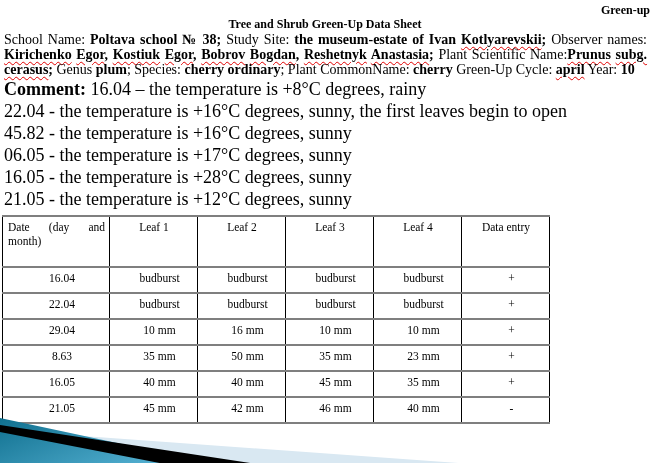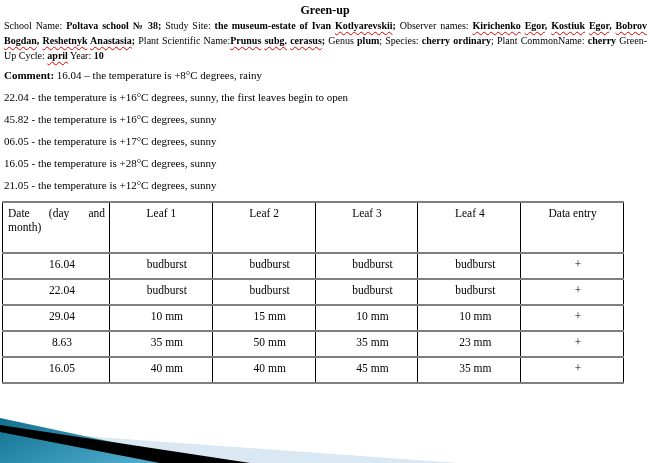--- a/index.html
+++ b/index.html
@@ -16,48 +16,48 @@
     color: #000000;
   }
   .slide { width: 650px; height: 463px; position: relative; }
 
   .title-line {
     text-align: center;
     font-weight: bold;
     font-size: 12px;
     line-height: 14px;
   }
-  .title-line.first { margin-top: 3px; }
+  .title-line.first { margin-top: 3px; text-align: right; }
 
   .info {
     margin: 1px 3px 0 4px;
-    font-size: 10px;
+    font-size: 14px;
     line-height: 15px;
     text-align: justify;
   }
   .b { font-weight: bold; }
   .sq {
     text-decoration: underline;
     text-decoration-style: wavy;
     text-decoration-color: var(--sq, #e00000);
     text-decoration-thickness: 1px;
     text-underline-offset: 2px;
   }
 
   .comments {
     margin: 1px 3px 0 4px;
-    font-size: 11px;
+    font-size: 18px;
     line-height: 22px;
   }
   .comment-line { white-space: nowrap; }
 
   table.obs {
     border-collapse: collapse;
     table-layout: fixed;
-    width: 622px;
+    width: 548px;
     margin: 5px 2px 0 2px;
     font-size: 11.5px;
     line-height: 14px;
   }
   table.obs th, table.obs td {
     border-left: 1px solid #000000;
     border-right: 1px solid #000000;
     border-top: 2px solid #7f7f7f;
     border-bottom: 2px solid #7f7f7f;
     vertical-align: top;
@@ -80,20 +80,21 @@
     z-index: 5;
     pointer-events: none;
   }
 </style>
 </head>
 <body>
 
 <div class="slide">
 
   <div class="title-line first">Green-up</div>
+  <div class="title-line">Tree and Shrub Green-Up Data Sheet</div>
 
   <p class="info" id="info"><span>School Name: </span><span class="b">Poltava school № 38;</span><span> Study Site: </span><span class="b">the museum-estate of Ivan </span><span class="b sq">Kotlyarevskii</span><span class="b">; </span><span>Observer names: </span><span class="b sq">Kirichenko</span><span class="b"> </span><span class="b sq">Egor</span><span class="b">, </span><span class="b sq">Kostiuk</span><span class="b"> </span><span class="b sq">Egor</span><span class="b">, </span><span class="b sq">Bobrov</span><span class="b"> </span><span class="b sq">Bogdan</span><span class="b">, </span><span class="b sq">Reshetnyk</span><span class="b"> </span><span class="b sq">Anastasia</span><span class="b">; </span><span>Plant Scientific Name:</span><span class="b sq">Prunus</span><span class="b"> </span><span class="b sq">subg.</span><span class="b"> </span><span class="b sq">cerasus</span><span class="b">; </span><span>Genus </span><span class="b">plum</span><span>; Species: </span><span class="b">cherry ordinary</span><span>;  Plant CommonName: </span><span class="b">cherry</span><span>  Green-Up Cycle: </span><span class="b sq">april</span><span> Year: </span><span class="b">10</span></p>
 
   <div class="comments">
     <div class="comment-line"><span class="b">Comment:</span><span> 16.04 – the temperature is +8°C degrees, rainy</span></div>
     <div id="comment-extra">
         <div class="comment-line">22.04 - the temperature is +16°C degrees, sunny, the first leaves begin to open</div>
         <div class="comment-line">45.82 - the temperature is +16°C degrees, sunny</div>
         <div class="comment-line">06.05 - the temperature is +17°C degrees, sunny</div>
         <div class="comment-line">16.05 - the temperature is +28°C degrees, sunny</div>
@@ -133,41 +134,49 @@
           <td>22.04</td>
           <td>budburst</td>
           <td>budburst</td>
           <td>budburst</td>
           <td>budburst</td>
           <td>+</td>
         </tr>
         <tr>
           <td>29.04</td>
           <td>10 mm</td>
-          <td>15 mm</td>
+          <td>16 mm</td>
           <td>10 mm</td>
           <td>10 mm</td>
           <td>+</td>
         </tr>
         <tr>
           <td>8.63</td>
           <td>35 mm</td>
           <td>50 mm</td>
           <td>35 mm</td>
           <td>23 mm</td>
           <td>+</td>
         </tr>
         <tr>
           <td>16.05</td>
           <td>40 mm</td>
           <td>40 mm</td>
           <td>45 mm</td>
           <td>35 mm</td>
           <td>+</td>
         </tr>
+        <tr>
+          <td>21.05</td>
+          <td>45 mm</td>
+          <td>42 mm</td>
+          <td>46 mm</td>
+          <td>40 mm</td>
+          <td>-</td>
+        </tr>
       </tbody>
   </table>
 
   <svg class="footer-decoration" viewBox="0 0 520 48" preserveAspectRatio="none" aria-hidden="true">
     <defs>
       <linearGradient id="tealGrad" x1="0" y1="0" x2="1" y2="0.5">
         <stop offset="0" stop-color="#10708f"></stop>
         <stop offset="1" stop-color="#58b4d6"></stop>
       </linearGradient>
     </defs>

